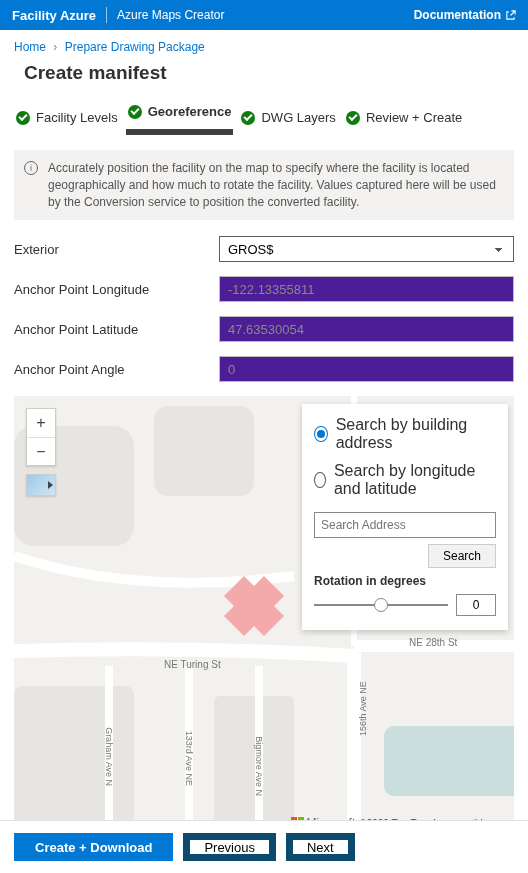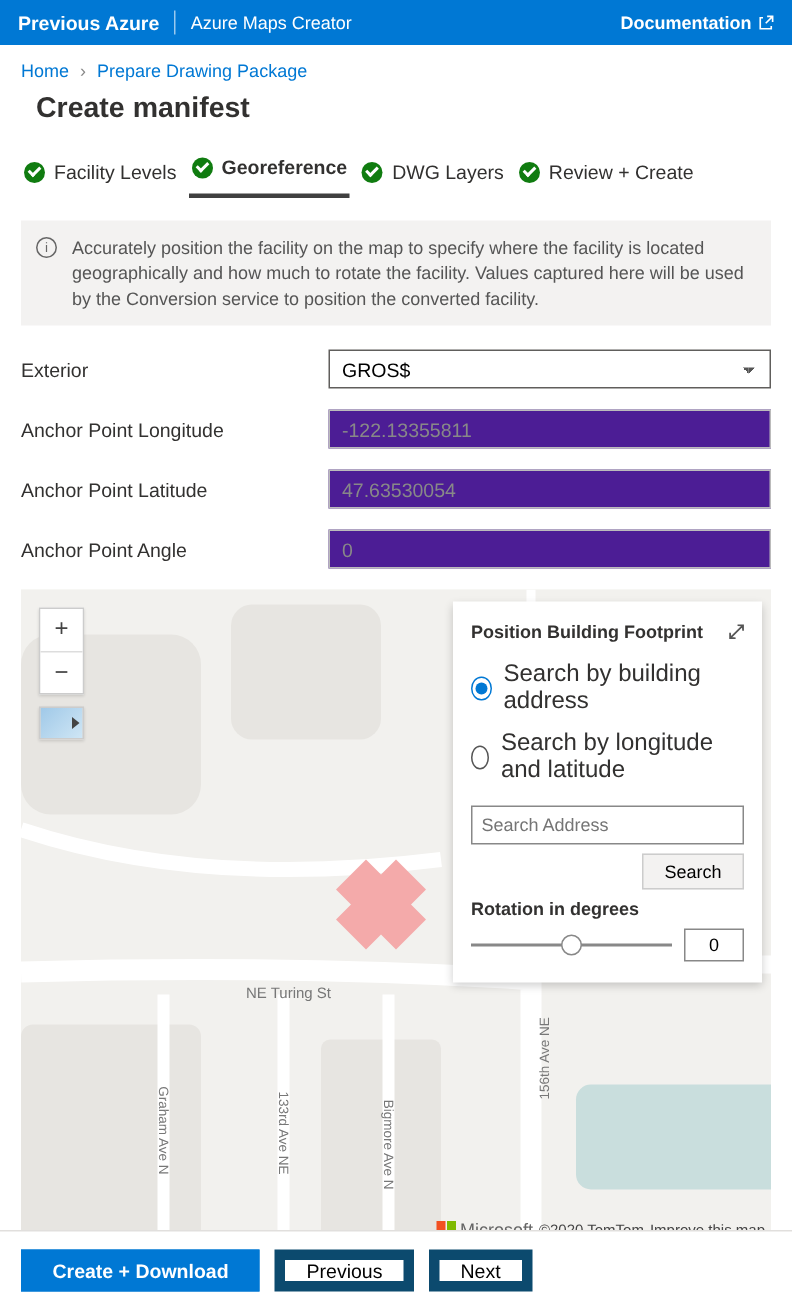--- a/index.html
+++ b/index.html
@@ -8,21 +8,21 @@
   .topbar .brand { font-weight: 700; font-size: 13px; }
   .topbar .divider { width: 1px; height: 16px; background: rgba(255,255,255,0.6); margin: 0 10px; }
   .topbar .service { font-size: 12px; }
   .topbar .doc { margin-left: auto; font-size: 12px; display: flex; align-items: center; gap: 4px; cursor: pointer; font-weight: bold; }
   .crumbs { padding: 10px 14px 4px; font-size: 12px; }
   .crumbs a { color: #0078d4; text-decoration: none; cursor: pointer; }
   .crumbs .sep { color: #888; margin: 0 4px; }
   h1.title { font-size: 19px; font-weight: 600; padding: 4px 24px 14px; }
   .tabs { display: flex; gap: 6px; padding: 0 14px; border-bottom: 1px solid transparent; margin-bottom: 14px; align-items: flex-end; }
   .tab { display: flex; align-items: center; gap: 6px; padding: 6px 2px 10px; font-size: 13px; cursor: pointer; position: relative; }
-  .tab.active { border-bottom: 3px solid #404040; }
+  .tab.active { border-bottom: 6px solid #404040; }
   .tab.active span { font-weight: 600; }
   .check-ic { width: 14px; height: 14px; border-radius: 50%; background: #107c10; display: inline-flex; align-items: center; justify-content: center; }
   .check-ic::after { content: ""; width: 6px; height: 3px; border-left: 2px solid #fff; border-bottom: 2px solid #fff; transform: rotate(-45deg); margin-top: -2px; }
   .infobox { background: #f3f2f1; margin: 0 14px 16px; padding: 10px 12px 10px 34px; font-size: 12px; color: #555; position: relative; line-height: 1.4; }
   .infobox .info-ic { position: absolute; left: 10px; top: 11px; width: 14px; height: 14px; border: 1px solid #666; border-radius: 50%; display: flex; align-items: center; justify-content: center; font-size: 9px; color: #666; }
   .form { padding: 0 14px; }
   .form-row { display: flex; align-items: center; margin-bottom: 14px; }
   .form-row label { width: 205px; font-size: 13px; color: #323130; }
   .field { flex: 1; }
   select.ctrl, input.ctrl { width: 100%; height: 26px; border: 1px solid #605e5c; padding: 0 8px; font-size: 13px; background: #fff; }
@@ -57,21 +57,21 @@
   .ms-sq span:nth-child(1){background:#f25022;} .ms-sq span:nth-child(2){background:#7fba00;}
   .ms-sq span:nth-child(3){background:#00a4ef;} .ms-sq span:nth-child(4){background:#ffb900;}
   .footer { position: absolute; bottom: 0; left: 0; right: 0; border-top: 1px solid #e1dfdd; padding: 12px 14px; display: flex; gap: 10px; background: #fff; }
   .btn { height: 28px; padding: 0 14px; font-size: 13px; border: 7px solid #0c4a6e; background: #fff; cursor: pointer; }
   .btn.primary { background: #0078d4; border-color: #0078d4; color: #fff; font-weight: 600; }
 </style>
 </head>
 <body>
 
 <div class="topbar">
-  <span class="brand">Previous Azure</span>
+  <span class="brand">Facility Azure</span>
   <span class="divider"></span>
   <span class="service">Azure Maps Creator</span>
   <span class="doc">
     <span>Documentation</span>
     <svg width="11" height="11" viewBox="0 0 12 12">
         <path fill="none" stroke="#fff" stroke-width="1.2" d="M4 2H2v8h8V8 M6 6l5-5 M7 1h4v4"></path>
       </svg>
   </span>
 </div>
 
@@ -156,24 +156,20 @@
     <text x="352" y="340" font-size="9" fill="#777" transform="rotate(-90 352 340)">156th Ave NE</text>
   </svg>
 
   <div class="zoom">
     <button>+</button>
     <button>−</button>
   </div>
   <div class="layerbtn"></div>
 
   <div class="panel">
-    <h3>
-      <span>Position Building Footprint</span>
-      <span class="collapse-ic">⤢</span>
-    </h3>
     <div class="radio-row">
       <span class="radio selected"></span>
       <span>Search by building address</span>
     </div>
     <div class="radio-row">
       <span class="radio"></span>
       <span>Search by longitude and latitude</span>
     </div>
     <input class="search" placeholder="Search Address" style="">
     <div class="searchbtn-row">

